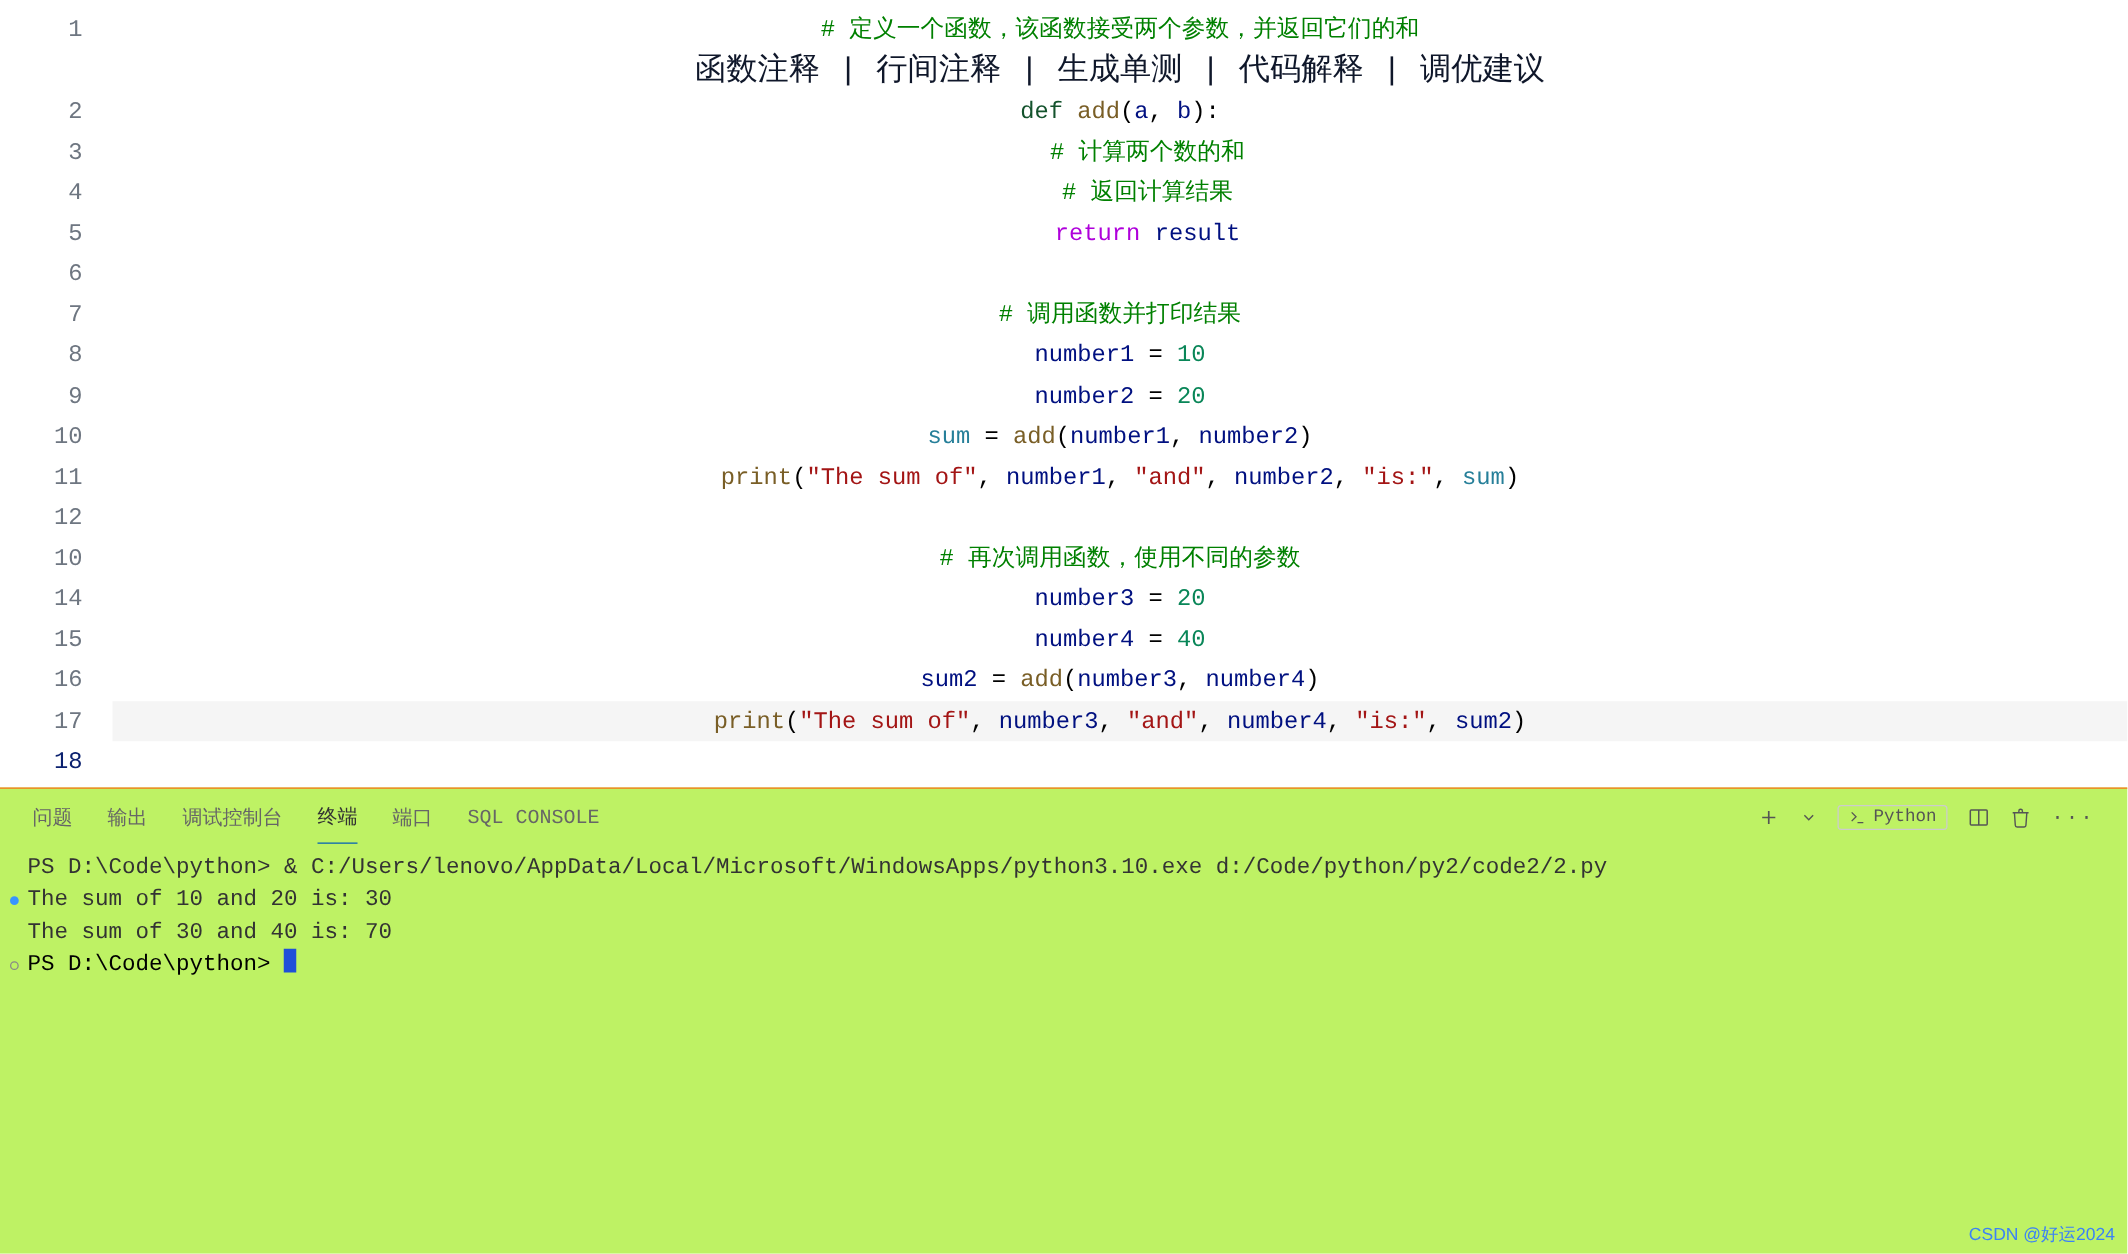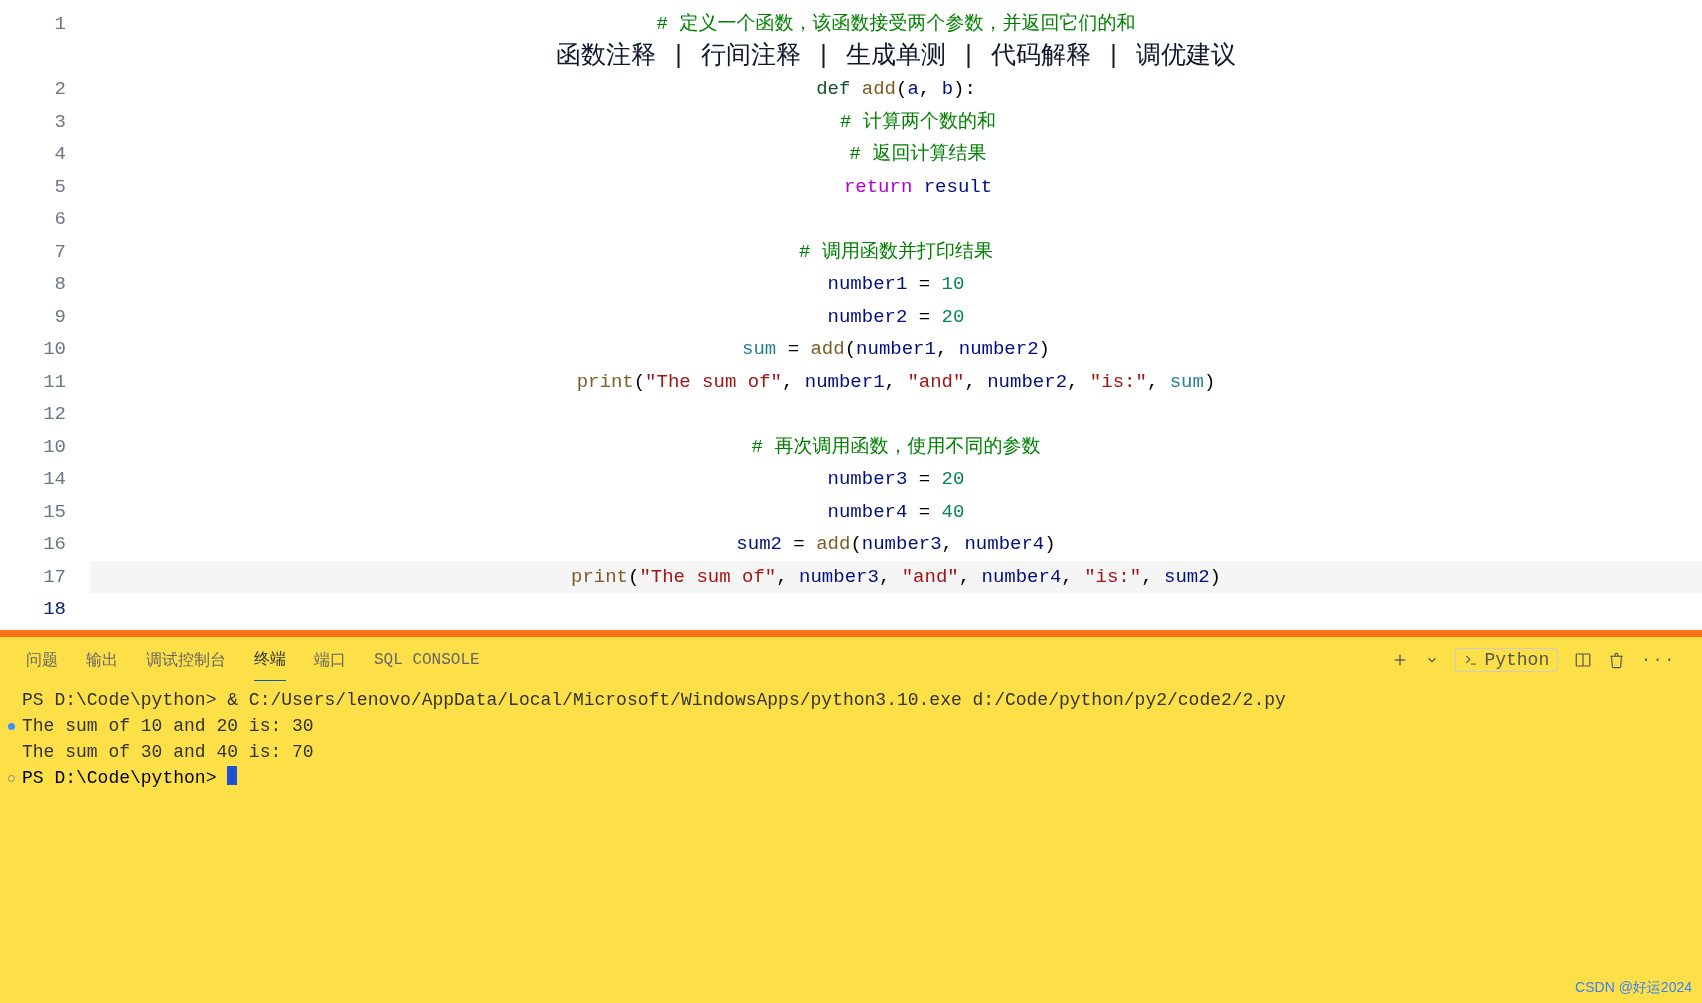--- a/index.html
+++ b/index.html
@@ -66,22 +66,22 @@
     .c-param { color: #001080; }
     .c-var { color: #001080; }
     .c-op { color: #000000; }
     .c-punct { color: #000000; }
     .c-num { color: #098658; }
     .c-str { color: #a31515; }
     .c-return { color: #AF00DB; }
     .c-def { color: #14532d; }
 
     .panel {
-      border-top: 7px solid #f97316;
-      background: #fde047;
+      border-top: 1px solid #f97316;
+      background: #bef264;
       height: 373px;
     }
     .panel-tabs {
       display: flex;
       align-items: center;
       padding: 0 26px;
       height: 46px;
       font-size: 16px;
       color: #555;
       gap: 28px;
@@ -134,21 +134,21 @@
       background: #1e50d8;
       vertical-align: -2px;
     }
     .shell-pill {
       display: inline-flex;
       align-items: center;
       gap: 6px;
       border: 1px solid #ccc;
       border-radius: 3px;
       padding: 1px 8px;
-      font-size: 18px;
+      font-size: 14px;
     }
     .watermark {
       position: absolute;
       right: 10px;
       bottom: 6px;
       color: #3b82f6;
       font-size: 14px;
       font-family: sans-serif;
     }
   </style>

